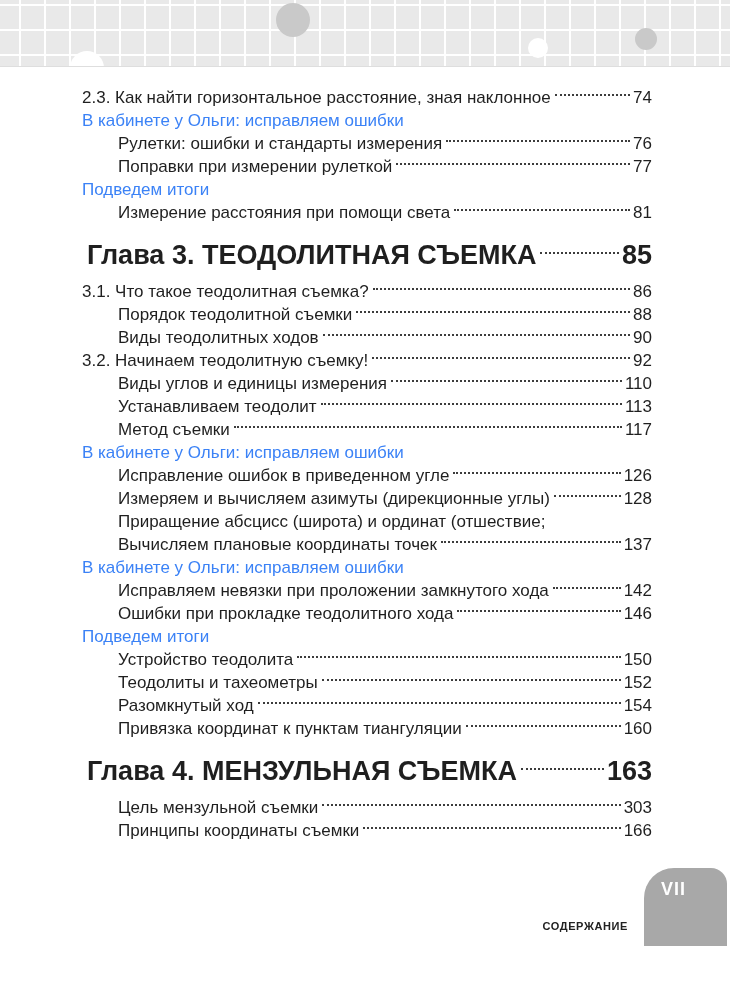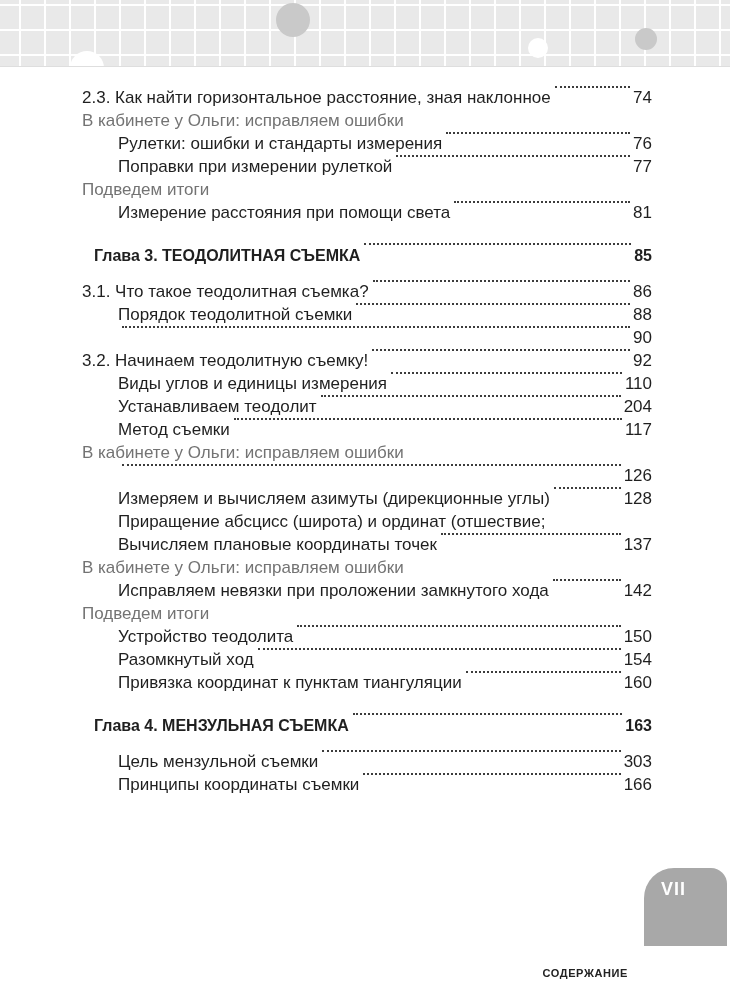--- a/index.html
+++ b/index.html
@@ -28,42 +28,42 @@
   .c-gray-1  { left: 276px; top: 3px;  width: 34px; height: 34px; background: #c9c9c9; }
   .c-white-1 { left: 70px;  top: 51px; width: 34px; height: 34px; background: #ffffff; }
   .c-white-2 { left: 528px; top: 38px; width: 20px; height: 20px; background: #ffffff; }
   .c-gray-2  { left: 635px; top: 28px; width: 22px; height: 22px; background: #c9c9c9; }
 
   
   .toc {
     position: absolute; left: 82px; top: 86px; width: 570px;
   }
   .entry {
-    display: flex; align-items: flex-start;
+    display: flex; align-items: center;
     font-size: 17px; line-height: 23px;
   }
   .entry .t  { white-space: pre-line; }
   .entry .leader {
     flex: 1 1 auto; min-width: 10px;
     border-bottom: 2px dotted #3c3c3c;
     margin: 0 3px 5px 4px;
   }
   .entry .pg { text-align: right; }
   .entry.sub     { padding-left: 36px; }
-  .entry.label   { color: #737373; }
+  .entry.label   { color: #3b82f6; }
   .entry.chapter {
-    font-weight: 700; font-size: 16px; line-height: 25px;
-    margin: 19px 0 12px 12px;
+    font-weight: 700; font-size: 27px; line-height: 25px;
+    margin: 19px 0 12px 5px;
   }
   .entry.chapter .leader { margin-bottom: 6px; }
   .entry.gap { }
 
   
   .footer-caption {
-    position: absolute; top: 967px; right: 102px;
+    position: absolute; top: 920px; right: 102px;
     font-size: 11px; font-weight: 700; letter-spacing: 0.6px;
     color: #222222;
   }
   .page-tab {
     position: absolute; right: 3px; top: 868px;
     width: 83px; height: 78px;
     background: #a8a8a8;
     border-radius: 30px 16px 0 0;
   }
   .page-tab .num {
@@ -120,48 +120,50 @@
       <span class="t">3.1. Что такое теодолитная съемка?</span>
       <span class="leader"></span>
       <span class="pg">86</span>
     </div>
     <div class="entry sub">
       <span class="t">Порядок теодолитной съемки</span>
       <span class="leader"></span>
       <span class="pg">88</span>
     </div>
     <div class="entry sub">
+      <span class="t">Виды теодолитных ходов</span>
       <span class="leader"></span>
       <span class="pg">90</span>
     </div>
     <div class="entry section">
       <span class="t">3.2. Начинаем теодолитную съемку!</span>
       <span class="leader"></span>
       <span class="pg">92</span>
     </div>
     <div class="entry sub">
       <span class="t">Виды углов и единицы измерения</span>
       <span class="leader"></span>
       <span class="pg">110</span>
     </div>
     <div class="entry sub">
       <span class="t">Устанавливаем теодолит</span>
       <span class="leader"></span>
-      <span class="pg">204</span>
+      <span class="pg">113</span>
     </div>
     <div class="entry sub">
       <span class="t">Метод съемки</span>
       <span class="leader"></span>
       <span class="pg">117</span>
     </div>
     <div class="entry label">
       <span class="t">В кабинете у Ольги: исправляем ошибки</span>
 
     </div>
     <div class="entry sub">
+      <span class="t">Исправление ошибок в приведенном угле</span>
       <span class="leader"></span>
       <span class="pg">126</span>
     </div>
     <div class="entry sub gap">
       <span class="t">Измеряем и вычисляем азимуты (дирекционные углы)</span>
       <span class="leader"></span>
       <span class="pg">128</span>
     </div>
     <div class="entry sub">
       <span class="t">Приращение абсцисс (широта) и ординат (отшествие;</span>
@@ -174,28 +176,38 @@
     </div>
     <div class="entry label">
       <span class="t">В кабинете у Ольги: исправляем ошибки</span>
 
     </div>
     <div class="entry sub">
       <span class="t">Исправляем невязки при проложении замкнутого хода</span>
       <span class="leader"></span>
       <span class="pg">142</span>
     </div>
+    <div class="entry sub">
+      <span class="t">Ошибки при прокладке теодолитного хода</span>
+      <span class="leader"></span>
+      <span class="pg">146</span>
+    </div>
     <div class="entry label">
       <span class="t">Подведем итоги</span>
 
     </div>
     <div class="entry sub">
       <span class="t">Устройство теодолита</span>
       <span class="leader"></span>
       <span class="pg">150</span>
+    </div>
+    <div class="entry sub">
+      <span class="t">Теодолиты и тахеометры</span>
+      <span class="leader"></span>
+      <span class="pg">152</span>
     </div>
     <div class="entry sub">
       <span class="t">Разомкнутый ход</span>
       <span class="leader"></span>
       <span class="pg">154</span>
     </div>
     <div class="entry sub">
       <span class="t">Привязка координат к пунктам тиангуляции</span>
       <span class="leader"></span>
       <span class="pg">160</span>

